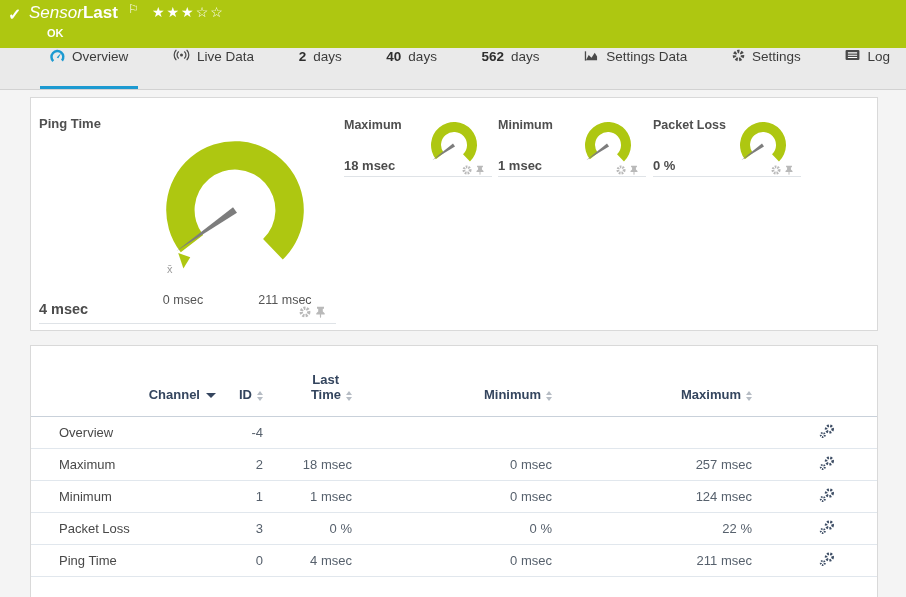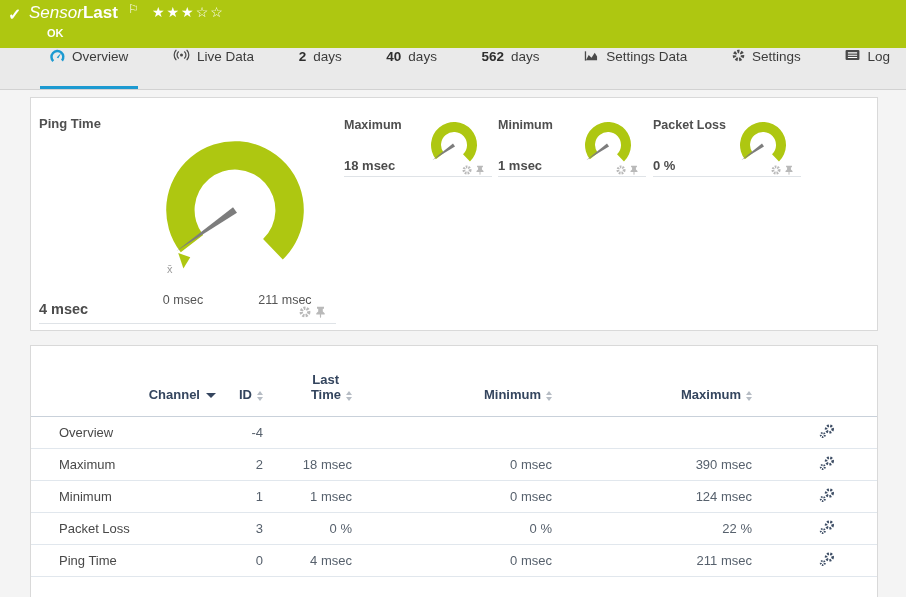--- a/index.html
+++ b/index.html
@@ -271,21 +271,21 @@
         <td class="c-set"><span class="settings-icon"><svg width="16" height="15" viewBox="0 0 16 15">
                 <circle cx="10.4" cy="5" r="3.3" fill="none" stroke="#3f4f66" stroke-width="2.6" stroke-dasharray="1.9 1.3"></circle>
                 <circle cx="3.8" cy="11" r="2" fill="none" stroke="#3f4f66" stroke-width="2" stroke-dasharray="1.3 1"></circle>
               </svg></span></td>
       </tr>
       <tr>
         <td class="c-channel">Maximum</td>
         <td class="c-num">2</td>
         <td class="c-num">18 msec</td>
         <td class="c-num">0 msec</td>
-        <td class="c-num">390 msec</td>
+        <td class="c-num">257 msec</td>
         <td class="c-set"><span class="settings-icon"><svg width="16" height="15" viewBox="0 0 16 15">
                 <circle cx="10.4" cy="5" r="3.3" fill="none" stroke="#3f4f66" stroke-width="2.6" stroke-dasharray="1.9 1.3"></circle>
                 <circle cx="3.8" cy="11" r="2" fill="none" stroke="#3f4f66" stroke-width="2" stroke-dasharray="1.3 1"></circle>
               </svg></span></td>
       </tr>
       <tr>
         <td class="c-channel">Minimum</td>
         <td class="c-num">1</td>
         <td class="c-num">1 msec</td>
         <td class="c-num">0 msec</td>

